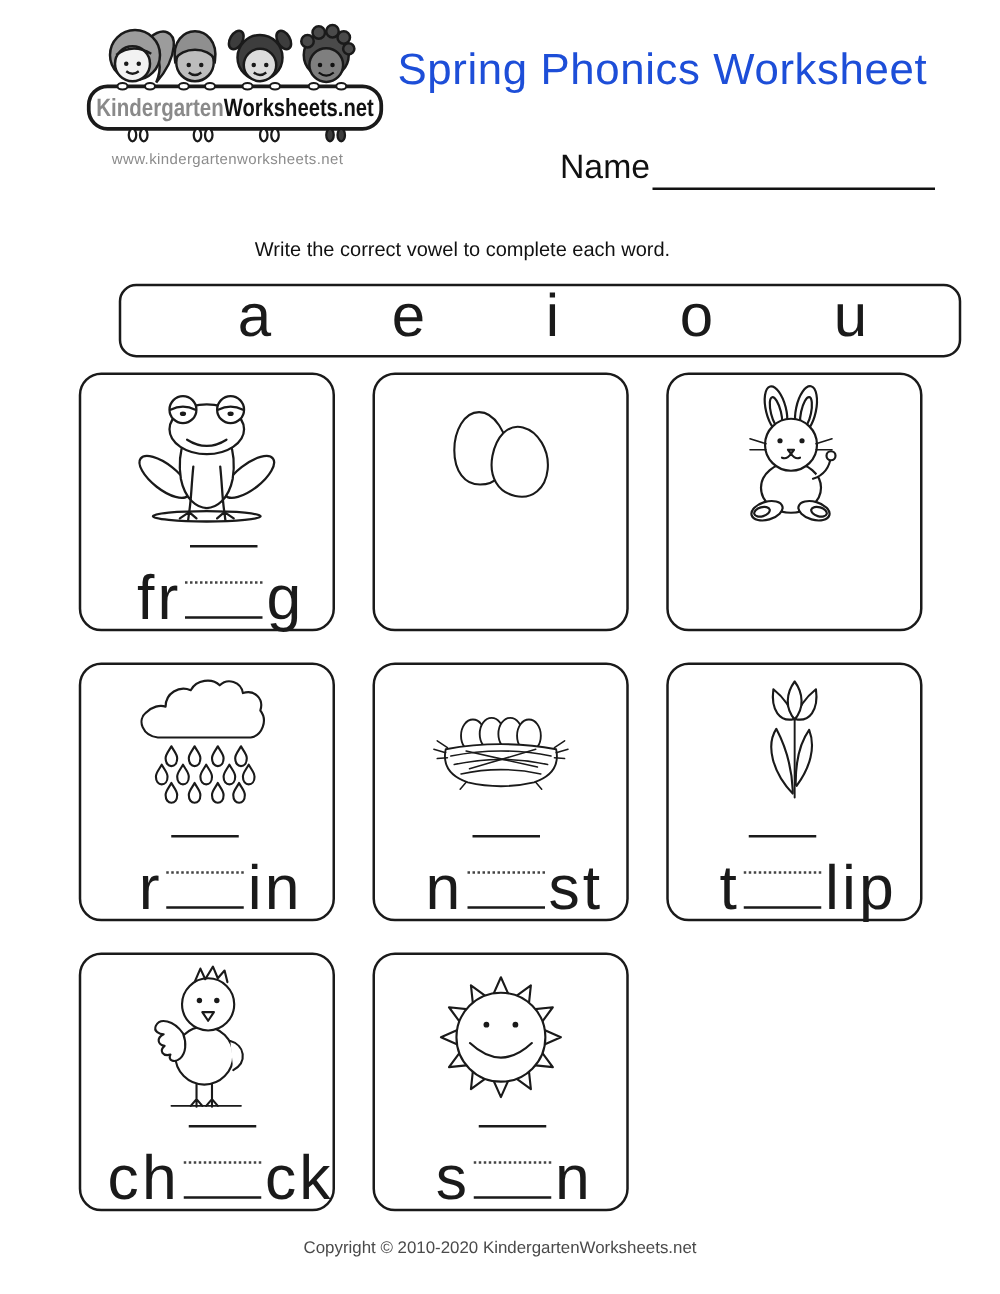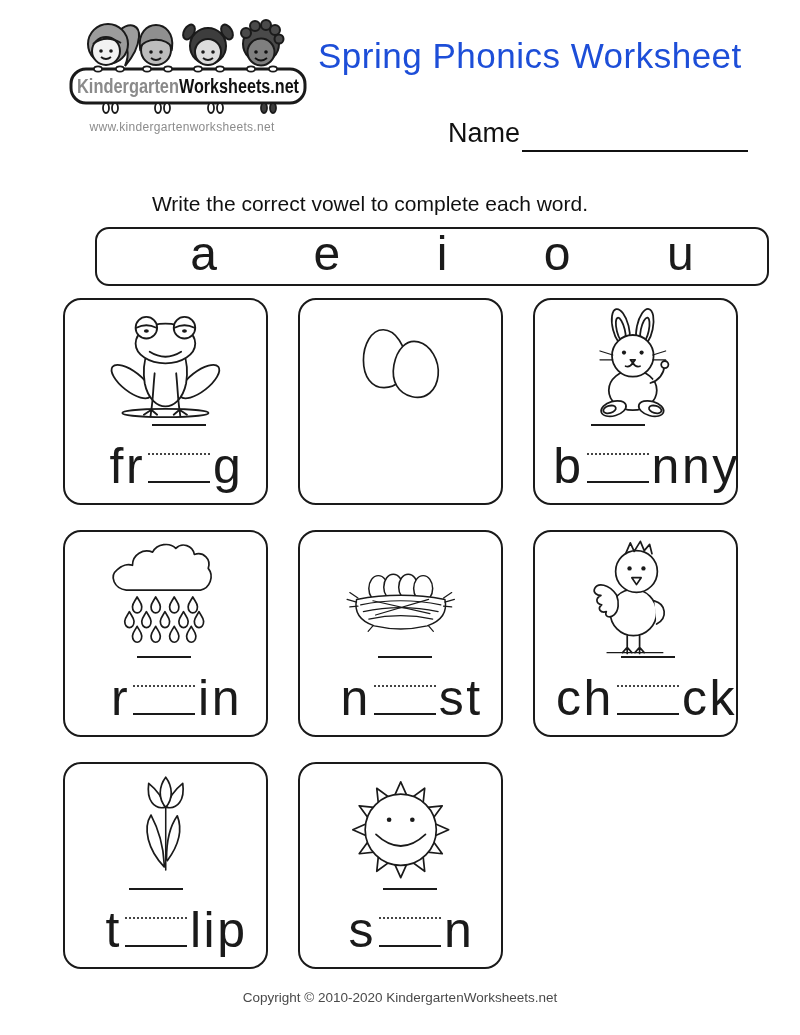--- a/index.html
+++ b/index.html
@@ -8,32 +8,32 @@
   svg{display:block;}
   .logo-wrap{position:absolute;left:68px;top:14px;width:240px;height:104px;}
   .site-url{position:absolute;left:48px;top:120px;width:268px;text-align:center;
             font-size:12px;color:#8c8c8c;letter-spacing:.3px;}
   .title{position:absolute;left:318px;top:36px;width:456px;
          font-size:35px;font-weight:normal;letter-spacing:.5px;color:#1d4ed8;}
   .name-row{position:absolute;left:448px;top:116px;width:300px;display:flex;align-items:center;}
   .name-label{font-size:27px;color:#111;line-height:1.1;}
   .name-line{flex:1;height:34px;border-bottom:2.2px solid #111;margin-left:2px;}
   .instruction{position:absolute;left:0;top:192px;width:740px;text-align:center;
-               font-size:21px;color:#111;}
+               font-size:16px;color:#111;}
   .vowel-box{position:absolute;left:95px;top:227px;width:600px;height:55px;
              border:2.5px solid #1a1a1a;border-radius:14px;display:flex;
              justify-content:space-around;align-items:center;padding:0 25px 0 45px;box-sizing:content-box;}
   .vowel{font-size:48px;line-height:1;transform:translateY(-3px);letter-spacing:0;}
   .grid{position:absolute;left:63px;top:298px;width:675px;
         display:grid;grid-template-columns:repeat(3,205px);grid-auto-rows:207px;gap:25px 30px;}
   .card{border:2.5px solid #1a1a1a;border-radius:18px;box-sizing:border-box;
         display:flex;flex-direction:column;align-items:center;background:#fff;}
   .pic{height:116px;margin-top:7px;display:flex;align-items:flex-end;justify-content:center;}
   .pic svg{height:100%;}
-  .word{margin-top:auto;padding-bottom:12px;line-height:1;white-space:nowrap;text-align:center;
+  .word{margin-top:auto;line-height:1;white-space:nowrap;text-align:center;
         font-size:50px;letter-spacing:2.5px;color:#1a1a1a;margin-left:22px;}
   .blank{display:inline-block;width:62px;height:57px;position:relative;margin:0 3px;
          border-bottom:2.5px solid #1a1a1a;}
   .blank::before{content:"";position:absolute;top:0;left:4px;right:4px;border-top:2.5px solid #1a1a1a;}
   .blank::after{content:"";position:absolute;top:50%;left:0;right:0;border-top:2px dotted #444;}
   .footer{position:absolute;left:0;top:989px;width:800px;text-align:center;color:#4a4a4a;
           font-size:13.5px;line-height:1.35;}
   .clip{stroke:#1a1a1a;stroke-width:2.2;fill:none;stroke-linecap:round;stroke-linejoin:round;}
   .wfill{fill:#fff;}
   .ink{fill:#1a1a1a;stroke:none;}
@@ -169,23 +169,20 @@
           <ellipse cx="104" cy="127" rx="16" ry="9" transform="rotate(16 104 127)" class="wfill"></ellipse>
           <ellipse cx="109" cy="128" rx="8" ry="4.5" transform="rotate(16 109 128)"></ellipse>
           <circle cx="81" cy="61" r="26" class="wfill"></circle>
           <circle cx="70" cy="57" r="2.6" class="ink"></circle>
             <circle cx="92" cy="57" r="2.6" class="ink"></circle>
           <path d="M78,66 L84,66 L81,70 Z"></path>
           <path d="M81,70 Q77,76 72,74 M81,70 Q85,76 90,74"></path>
           <path d="M56,60 L40,55 M56,66 L40,66 M106,60 L122,55 M106,66 L122,66" stroke-width="1.6"></path>
         </svg>
       </div>
-      <div class="word">
-        <span>b</span><span class="blank"></span><span>nny</span>
-      </div>
     </div>
 
     <div class="card">
       <div class="pic">
         <svg viewBox="0 0 170 150" class="clip">
           <path d="M34,66 C18,64 12,48 22,40 C28,34 36,32 42,34 C42,20 56,12 68,17 C74,6 90,4 98,12 C106,4 120,8 122,20 C134,16 144,26 140,38 C148,48 142,64 130,66 Z" class="wfill"></path>
           <g>
             <path transform="translate(48,84)" d="M0,-9 C2.5,-4 6,-1 6,3.5 C6,8.5 3.3,11.5 0,11.5 C-3.3,11.5 -6,8.5 -6,3.5 C-6,-1 -2.5,-4 0,-9 Z"></path>
             <path transform="translate(72,84)" d="M0,-9 C2.5,-4 6,-1 6,3.5 C6,8.5 3.3,11.5 0,11.5 C-3.3,11.5 -6,8.5 -6,3.5 C-6,-1 -2.5,-4 0,-9 Z"></path>
             <path transform="translate(96,84)" d="M0,-9 C2.5,-4 6,-1 6,3.5 C6,8.5 3.3,11.5 0,11.5 C-3.3,11.5 -6,8.5 -6,3.5 C-6,-1 -2.5,-4 0,-9 Z"></path>
@@ -223,54 +220,54 @@
         </svg>
       </div>
       <div class="word">
         <span>n</span><span class="blank"></span><span>st</span>
       </div>
     </div>
 
     <div class="card">
       <div class="pic">
         <svg viewBox="0 0 170 150" class="clip">
+          <path d="M85,48 L85,128" stroke-width="2"></path>
+          <path d="M84,47 C70,50 60,38 63,16 C73,24 81,34 84,47 Z" class="wfill"></path>
+          <path d="M86,47 C100,50 110,38 107,16 C97,24 89,34 86,47 Z" class="wfill"></path>
+          <path d="M85,8 C76,20 75,36 85,47 C95,36 94,20 85,8 Z" class="wfill"></path>
+          <path d="M83,124 C62,102 55,74 66,57 C76,76 82,98 83,120 Z" class="wfill"></path>
+          <path d="M87,116 C101,97 107,76 100,58 C90,72 86,94 86,114 Z" class="wfill"></path>
+        </svg>
+      </div>
+      <div class="word">
+        <span>t</span><span class="blank"></span><span>lip</span>
+      </div>
+    </div>
+
+    <div class="card">
+      <div class="pic">
+        <svg viewBox="0 0 170 150" class="clip">
           <circle cx="82" cy="95" r="30" class="wfill"></circle>
           <path d="M109,80 C124,84 127,102 112,110" class="wfill"></path>
           <circle cx="86" cy="42" r="27" class="wfill"></circle>
           <path d="M72,19 L78,5 L83,16 L91,3 L96,15 L103,7 L106,19"></path>
           <circle cx="77" cy="38" r="2.8" class="ink"></circle>
             <circle cx="95" cy="38" r="2.8" class="ink"></circle>
           <path d="M80,50 L92,50 L86,59 Z" class="wfill"></path>
           <path d="M60,72 C50,58 36,56 32,64 C29,70 36,73 40,73 C32,77 34,84 41,85 C35,90 39,96 47,94 C44,100 51,103 57,98 C63,93 64,82 60,72 Z" class="wfill"></path>
           <path d="M74,125 L74,140 M74,140 L68,147 M74,140 L74,148 M74,140 L80,147"></path>
           <path d="M90,125 L90,140 M90,140 L84,147 M90,140 L90,148 M90,140 L96,147"></path>
           <path d="M48,147 L120,147" stroke-width="1.8"></path>
         </svg>
       </div>
       <div class="word">
         <span>ch</span><span class="blank"></span><span>ck</span>
       </div>
     </div>
 
-    <div class="card">
-      <div class="pic">
-        <svg viewBox="0 0 170 150" class="clip">
-          <path d="M85,48 L85,128" stroke-width="2"></path>
-          <path d="M84,47 C70,50 60,38 63,16 C73,24 81,34 84,47 Z" class="wfill"></path>
-          <path d="M86,47 C100,50 110,38 107,16 C97,24 89,34 86,47 Z" class="wfill"></path>
-          <path d="M85,8 C76,20 75,36 85,47 C95,36 94,20 85,8 Z" class="wfill"></path>
-          <path d="M83,124 C62,102 55,74 66,57 C76,76 82,98 83,120 Z" class="wfill"></path>
-          <path d="M87,116 C101,97 107,76 100,58 C90,72 86,94 86,114 Z" class="wfill"></path>
-        </svg>
-      </div>
-      <div class="word">
-        <span>t</span><span class="blank"></span><span>lip</span>
-      </div>
-    </div>
-
 
     <div class="card">
       <div class="pic">
         <svg viewBox="0 0 170 150" class="clip">
           <polygon points="147,76 123.6,86.4 138.7,107 113.3,104.3 116,129.7 95.4,114.6 85,138 74.6,114.6 54,129.7 56.7,104.3 31.3,107 46.4,86.4 23,76 46.4,65.6 31.3,45 56.7,47.7 54,22.3 74.6,37.4 85,14 95.4,37.4 116,22.3 113.3,47.7 138.7,45 123.6,65.6" class="wfill"></polygon>
           <circle cx="85" cy="76" r="46" class="wfill"></circle>
           <circle cx="70" cy="63" r="3" class="ink"></circle>
             <circle cx="100" cy="63" r="3" class="ink"></circle>
           <path d="M53,82 Q85,112 117,82"></path>
         </svg>

